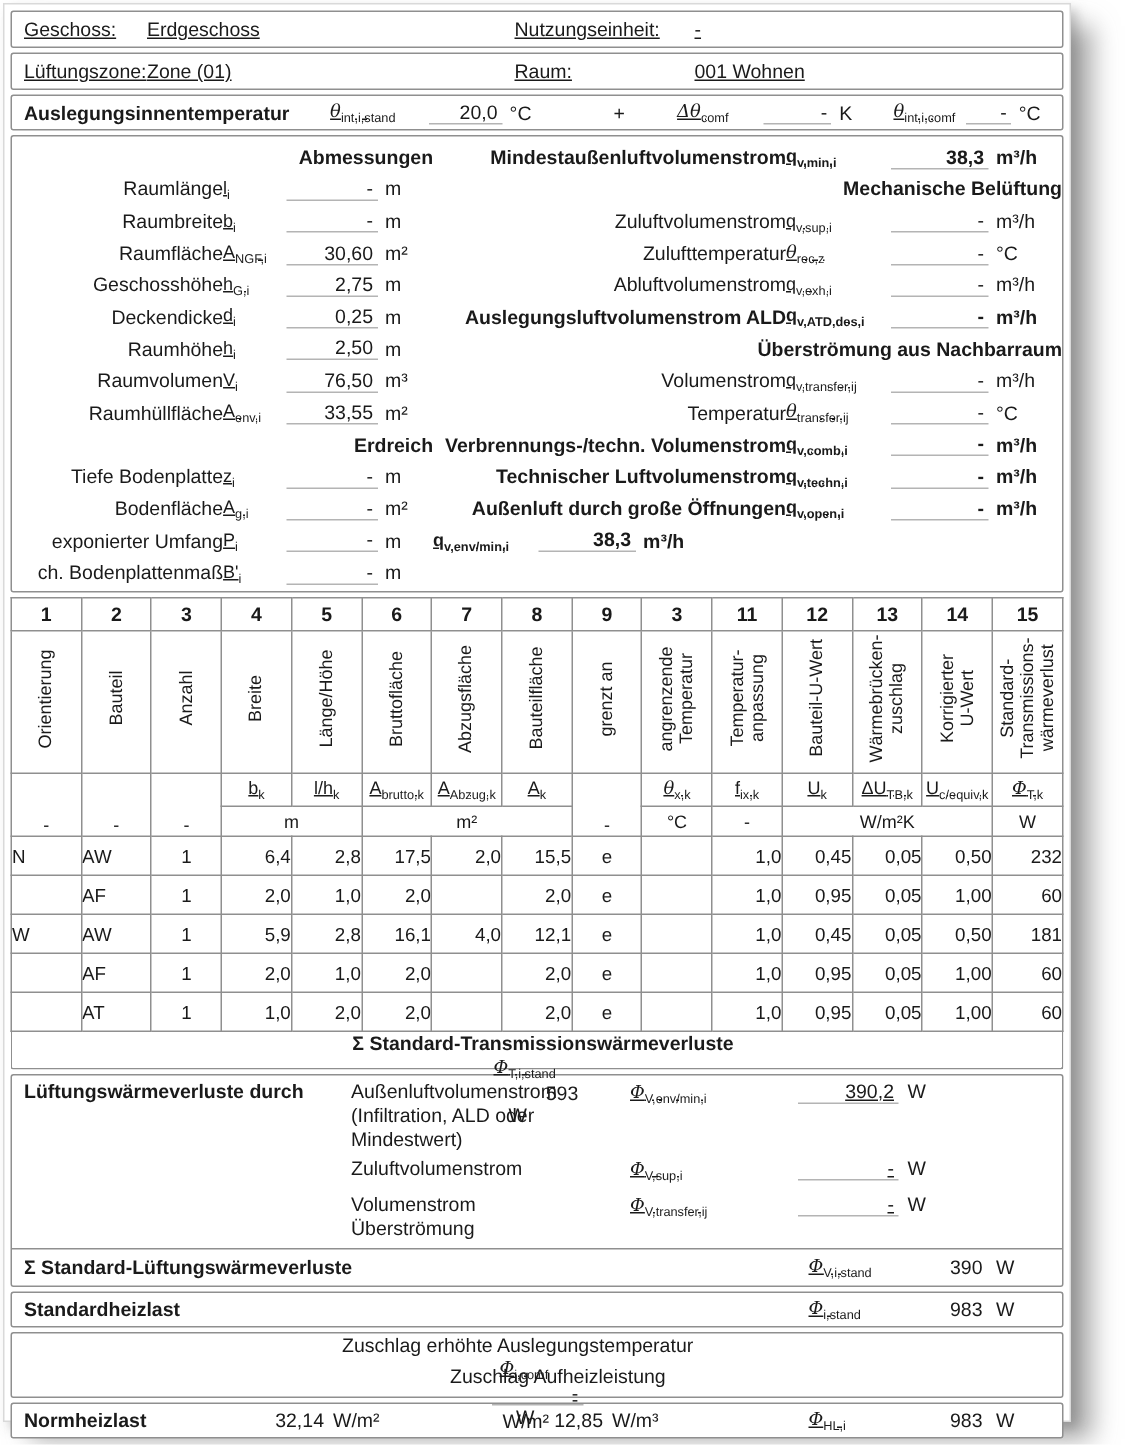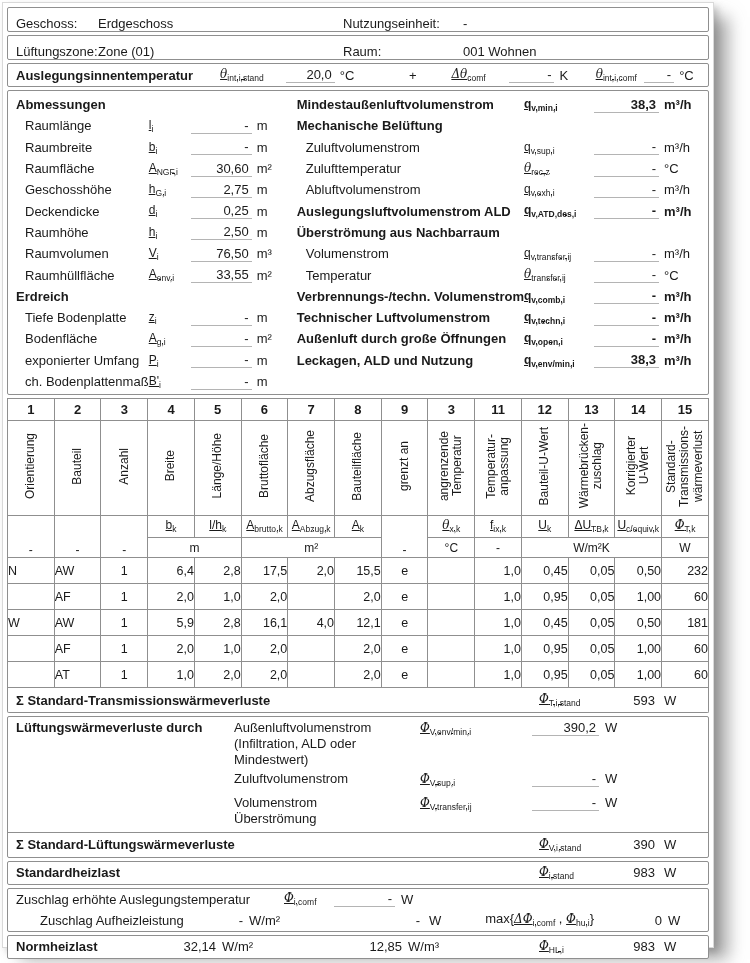--- a/index.html
+++ b/index.html
@@ -12,39 +12,39 @@
     background:#fff;border:1px solid #d9d9d9;box-sizing:border-box;
     box-shadow:16px 13px 16px -2px rgba(95,95,95,.55),4px 4px 7px rgba(120,120,120,.35);
     padding-top:4px;
   }
   .box{margin:0 4px 3px;border:1px solid #8f8f8f;border-radius:2px;box-sizing:border-box;font-size:13px;background:#fff;}
   .bold{font-weight:700;}
   .uline{border-bottom:1px solid #b4b4b4;}
   .grow{flex:1;}
 
   
-  .hrow{display:flex;align-items:flex-end;height:23px;white-space:nowrap;}
+  .hrow{display:flex;align-items:center;height:23px;white-space:nowrap;text-decoration:underline;}
   .hl{padding-left:8px;}
   .w82{width:82px;}.w245{width:245px;}.w120{width:120px;}
 
   
   .trow{display:flex;align-items:center;height:24px;white-space:nowrap;}
   .tlabel{width:212px;padding-left:8px;}
   .ts1{width:68px;}.tv1{width:48px;}.tu1{width:36px;padding-left:5px;}
   .tplus{width:80px;text-align:center;}
   .ts2{width:60px;}.tv2{width:44px;}.tu2{width:30px;padding-left:5px;}
   .ts3{width:58px;margin-left:auto;text-align:center;}.tv3{width:28px;}.tu3{width:30px;padding-left:5px;}
   .tval{text-align:right;padding-right:3px;line-height:15px;}
 
   
   .dimsbox{display:flex;align-items:flex-start;padding:3px 0 2px;}
   #dims-rows{width:292px;}
   #vent-rows{flex:1;}
   .frow{display:flex;align-items:center;height:21.3px;font-size:13px;white-space:nowrap;}
-  .flabel{flex:1;padding-left:8px;overflow:hidden;}
+  .flabel{flex:1;padding-left:8px;overflow:hidden;text-align:right;}
   .frow.ind .flabel{padding-left:17px;}
   .fval{text-align:right;padding-right:3px;line-height:15px;border-bottom:1px solid #b4b4b4;}
   #dims-rows .fsym{width:42px;}
   #dims-rows .fval{width:58px;}
   #dims-rows .funit{width:32px;padding-left:5px;}
   #vent-rows .fsym{width:70px;}
   #vent-rows .fval{width:62px;}
   #vent-rows .funit{width:44px;padding-left:5px;}
 
   
@@ -55,40 +55,40 @@
   .rotcell{height:94px;text-align:center;vertical-align:middle;padding:2px 0;}
   .rot{writing-mode:vertical-rl;transform:rotate(180deg);white-space:pre-line;font-size:12px;line-height:1.12;display:inline-block;}
   .symcell{height:21px;text-align:center;font-size:11.5px;}
   .unitcell{height:19px;text-align:center;font-size:12px;}
   .dashcell{text-align:center;font-size:12px;vertical-align:bottom;padding-bottom:3px;}
   .dcell{height:25px;font-size:12.5px;white-space:nowrap;padding:0 5px;}
   .l{text-align:left;}.c{text-align:center;}.r{text-align:right;}
 
   
   .sumline{display:flex;align-items:center;height:24px;font-size:13px;white-space:nowrap;}
-  .tablebox .sumline{border:1px solid #8f8f8f;border-top:none;border-radius:0 0 2px 2px;}
+  .tablebox .sumline{border:1px solid #8f8f8f;border-top:none;border-radius:0 0 2px 2px;flex-direction:column;}
   .slabel{flex:1;padding-left:8px;font-weight:700;}
   .ssym{width:58px;}
   .sval{width:58px;text-align:right;padding-right:3px;}
   .sunit{width:44px;padding-left:6px;}
 
   
   .vlbox{padding:3px 0 0;}
   .vlmain{display:flex;align-items:flex-start;}
   .vl-head{width:218px;padding-left:8px;font-weight:700;}
   .vl-items{flex:1;}
   .vl-row{display:flex;align-items:flex-start;margin-bottom:3px;}
   .vl-label{width:186px;white-space:pre-line;line-height:16px;}
   .vl-sym{width:112px;line-height:16px;}
-  .vl-val{width:64px;text-align:right;padding-right:3px;line-height:15px;border-bottom:1px solid #b4b4b4;}
+  .vl-val{width:64px;text-align:right;padding-right:3px;line-height:15px;border-bottom:1px solid #b4b4b4;text-decoration:underline;}
   .vl-unit{padding-left:6px;line-height:16px;}
   .vlbox .sumline{border-top:1px solid #8f8f8f;margin-top:2px;}
 
   
-  .zrow{display:flex;align-items:center;height:21px;font-size:13px;white-space:nowrap;}
+  .zrow{display:flex;align-items:center;height:21px;font-size:13px;white-space:nowrap;flex-direction:column;}
   .z-label1{width:268px;padding-left:8px;}
   .z-sym{width:50px;}
   .z-val{width:58px;text-align:right;padding-right:3px;line-height:15px;}
   .z-unit{width:34px;padding-left:6px;}
   .z-label2{width:148px;padding-left:8px;margin-left:24px;}
   .z-va{width:55px;text-align:right;}
   .z-ua{width:52px;padding-left:6px;}
   .z-val2{width:119px;text-align:right;padding-right:3px;}
   .maxexpr{flex:1;text-align:right;padding-right:12px;}
   .z-maxval{width:56px;text-align:right;}
@@ -289,21 +289,20 @@
           <div class="fval">-</div>
           <div class="funit">m³/h</div>
         </div>
         <div class="frow bold">
           <div class="flabel">Außenluft durch große Öffnungen</div>
           <div class="fsym"><span class="sym"><span class="sb">q</span><sub class="ss">v,open,i</sub></span></div>
           <div class="fval">-</div>
           <div class="funit">m³/h</div>
         </div>
         <div class="frow bold">
-          <div class="flabel">Leckagen, ALD und Nutzung</div>
           <div class="fsym"><span class="sym"><span class="sb">q</span><sub class="ss">v,env/min,i</sub></span></div>
           <div class="fval">38,3</div>
           <div class="funit">m³/h</div>
         </div>
       </div>
   </div>
 
   <div class="tablebox">
     <table id="wall-table">
       <thead id="wt-head">

